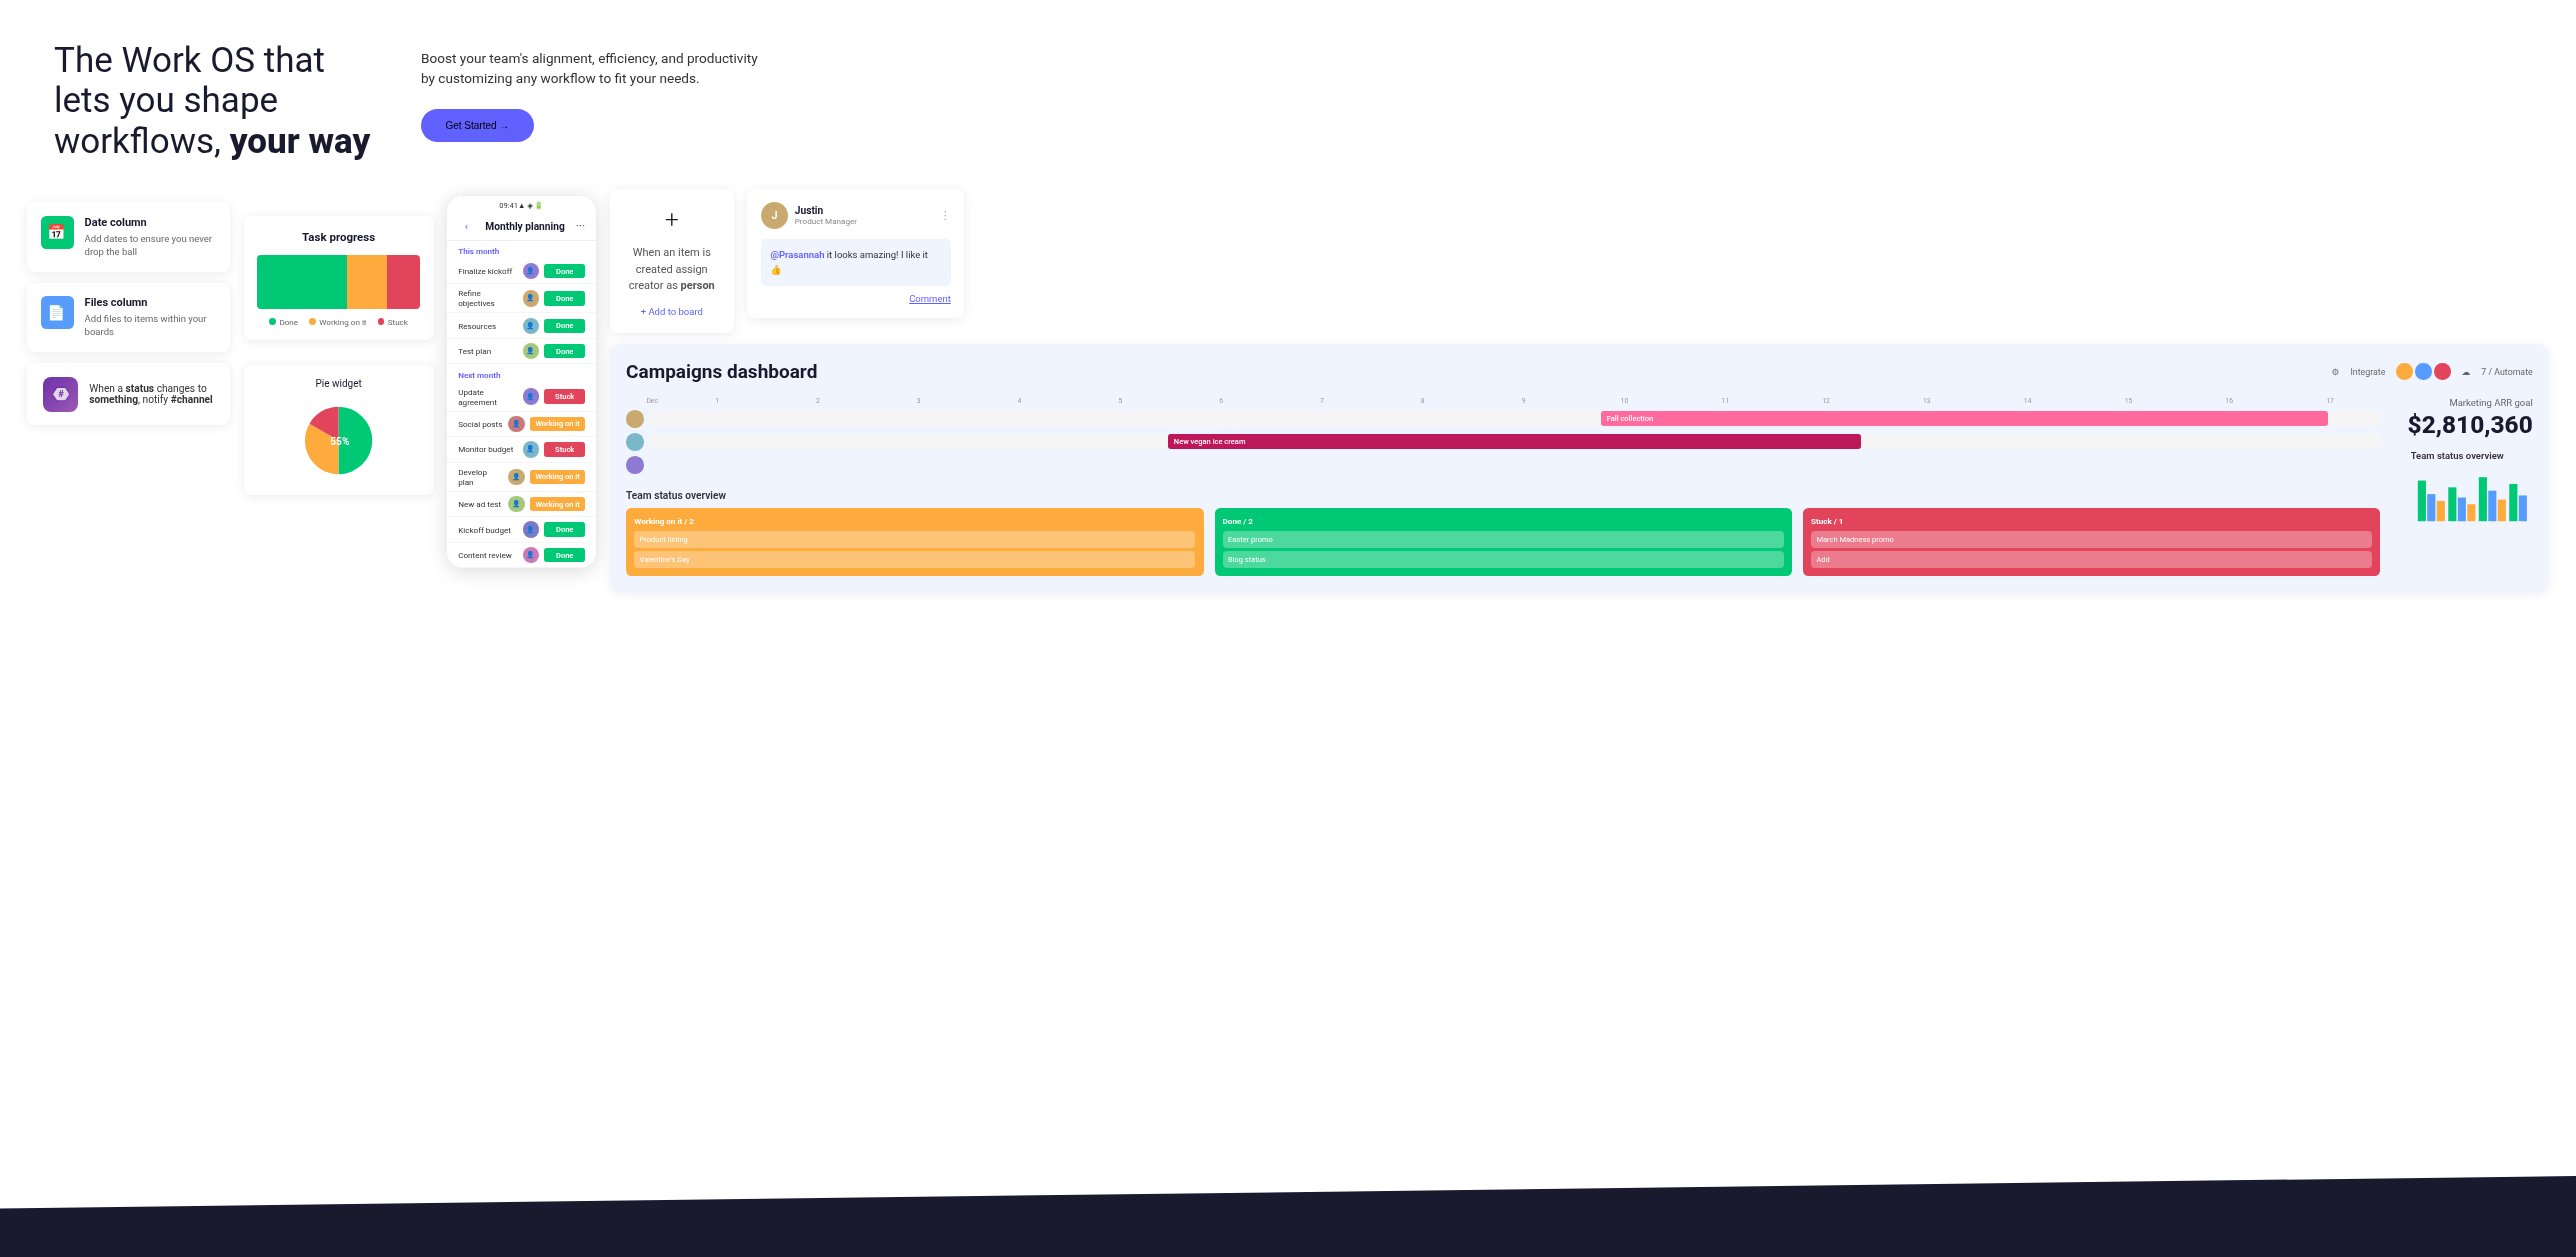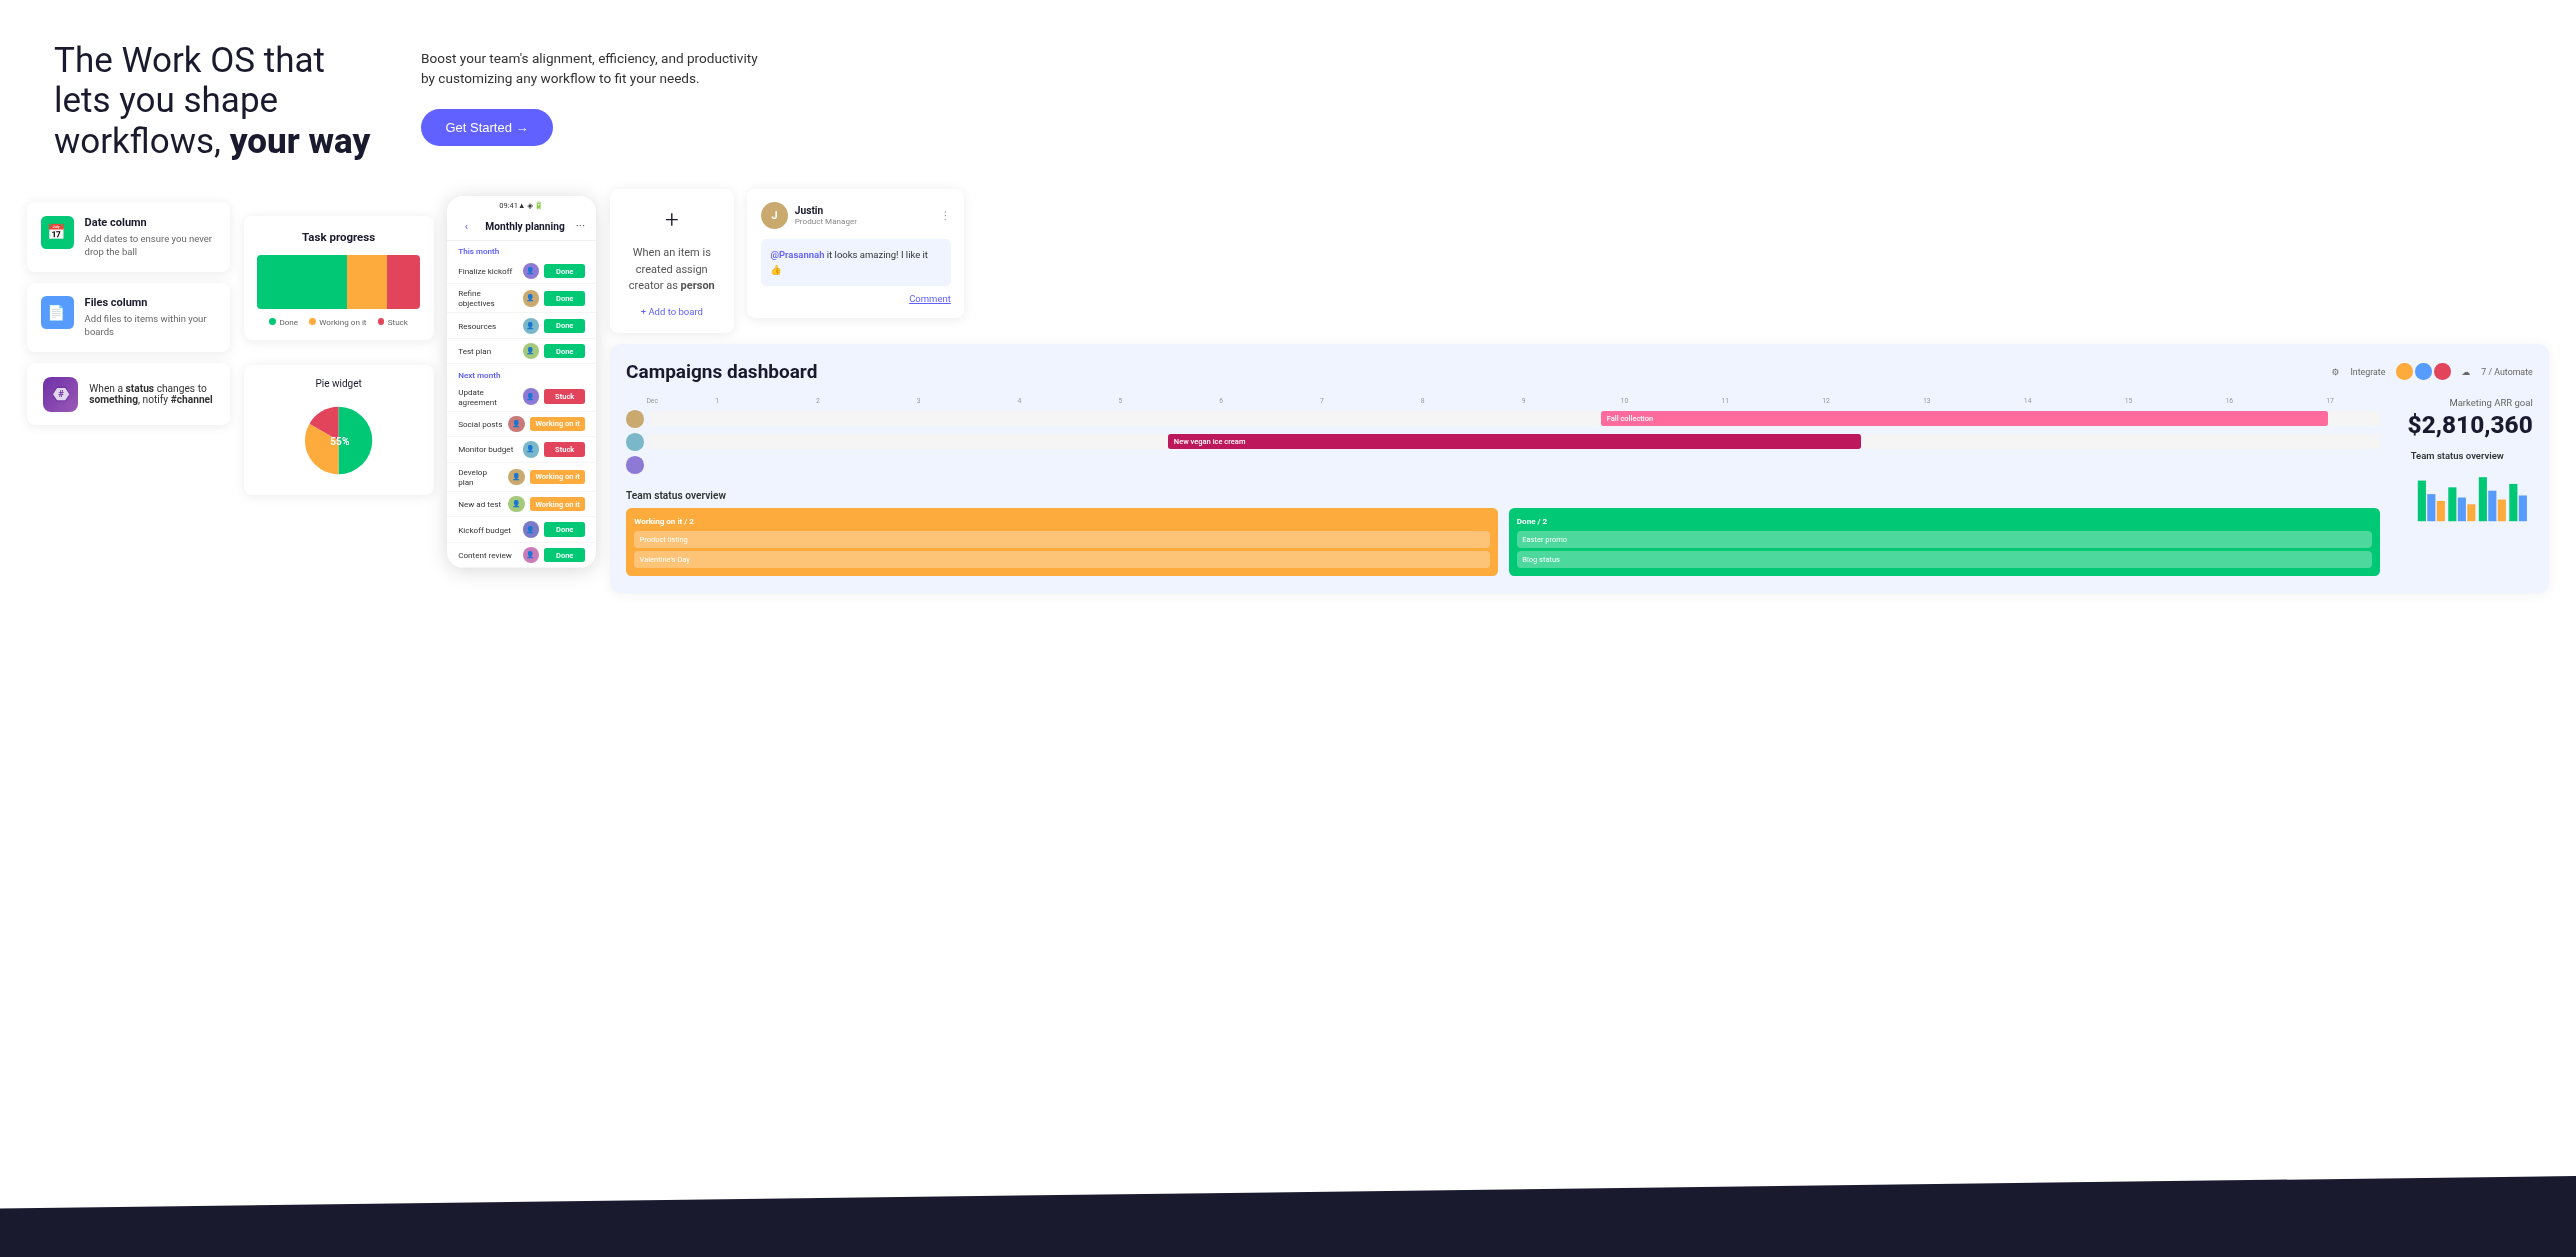--- a/index.html
+++ b/index.html
@@ -48,25 +48,25 @@
     .hero-subtitle {
       font-size: 13.6px;
       color: #333;
       line-height: 1.5;
       margin-bottom: 20.3px;
       max-width: 339px;
     }
 
     .get-started-btn {
       background: #6161ff;
-      color: #ffffff;
+      color: #000000;
       border: none;
       padding: 11px 24.4px;
       border-radius: 20.3px;
-      font-size: 13px;
+      font-size: 10px;
       font-weight: 500;
       cursor: pointer;
       display: inline-flex;
       align-items: center;
       gap: 6.8px;
     }
 
     
     .left-cards {
       display: flex;
@@ -810,20 +810,27 @@
                     <div class="status-card-item">Valentine's Day</div>
                   </div>
                 </div>
                 <div class="status-card status-card-done">
                   <div class="status-card-title">Done / 2</div>
                   <div class="status-card-items">
                     <div class="status-card-item">Easter promo</div>
                     <div class="status-card-item">Blog status</div>
                   </div>
                 </div>
+                <div class="status-card status-card-stuck">
+                  <div class="status-card-title">Stuck / 1</div>
+                  <div class="status-card-items">
+                    <div class="status-card-item">March Madness promo</div>
+                    <div class="status-card-item">Add</div>
+                  </div>
+                </div>
               </div>
             </div>
           </div>
 
           <div style="min-width:136px; display:flex; flex-direction:column; gap:11px; align-items:flex-end;">
             <div class="arr-section">
               <div class="arr-label">Marketing ARR goal</div>
               <div class="arr-value">$2,810,360</div>
             </div>
 

